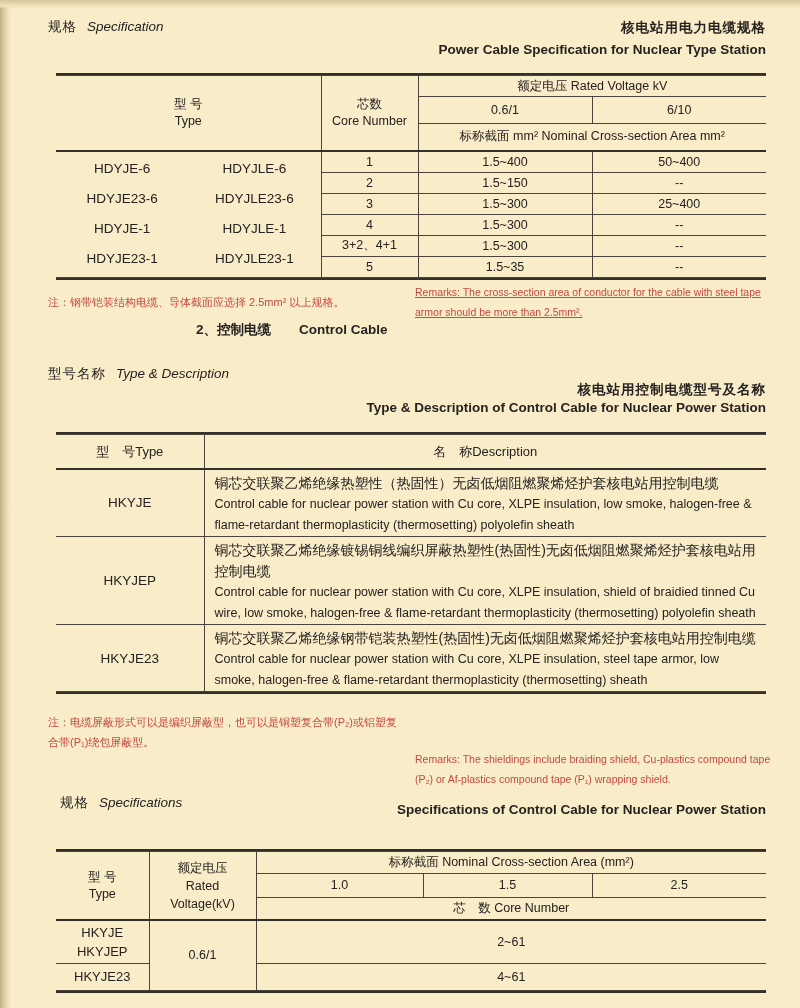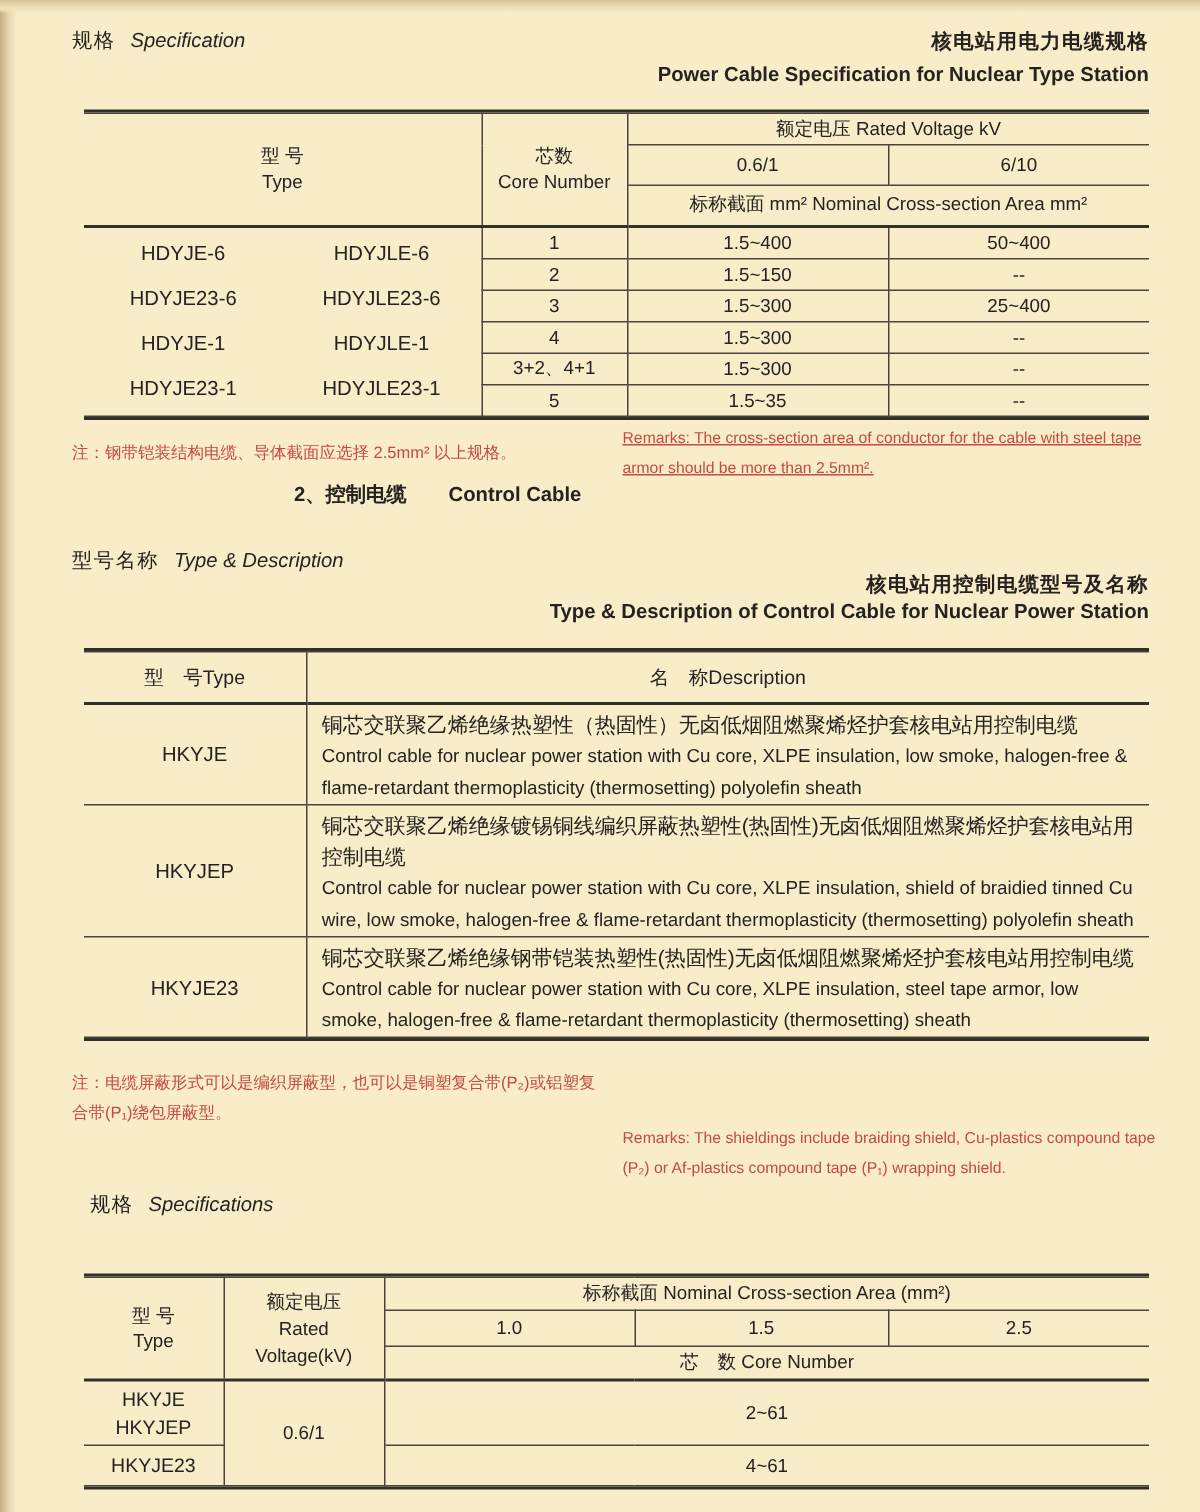--- a/index.html
+++ b/index.html
@@ -208,20 +208,21 @@
   </table>
 </div>
 
 <div class="note" style="left:48px;top:712px;width:352px;">注：电缆屏蔽形式可以是编织屏蔽型，也可以是铜塑复合带(P₂)或铝塑复合带(P₁)绕包屏蔽型。</div>
 <div class="note note-en" style="left:415px;top:728px;width:362px;margin-top:21px;">Remarks: The shieldings include braiding shield, Cu-plastics compound tape (P₂) or Af-plastics compound tape (P₁) wrapping shield.</div>
 
 <div class="sec-label" style="left:48px;top:794px;margin-left:12px;">
   <span class="zh">规格</span><span class="en">Specifications</span>
 </div>
 <div class="title-block s3-title" style="top:801px;">
+  <div class="t-en">Specifications of Control Cable for Nuclear Power Station</div>
 </div>
 
 <div class="tw" id="t3">
   <table class="spec">
     <colgroup>
         <col style="width:93px">
         <col style="width:107px">
         <col style="width:167px">
         <col style="width:169px">
         <col style="width:174px">

